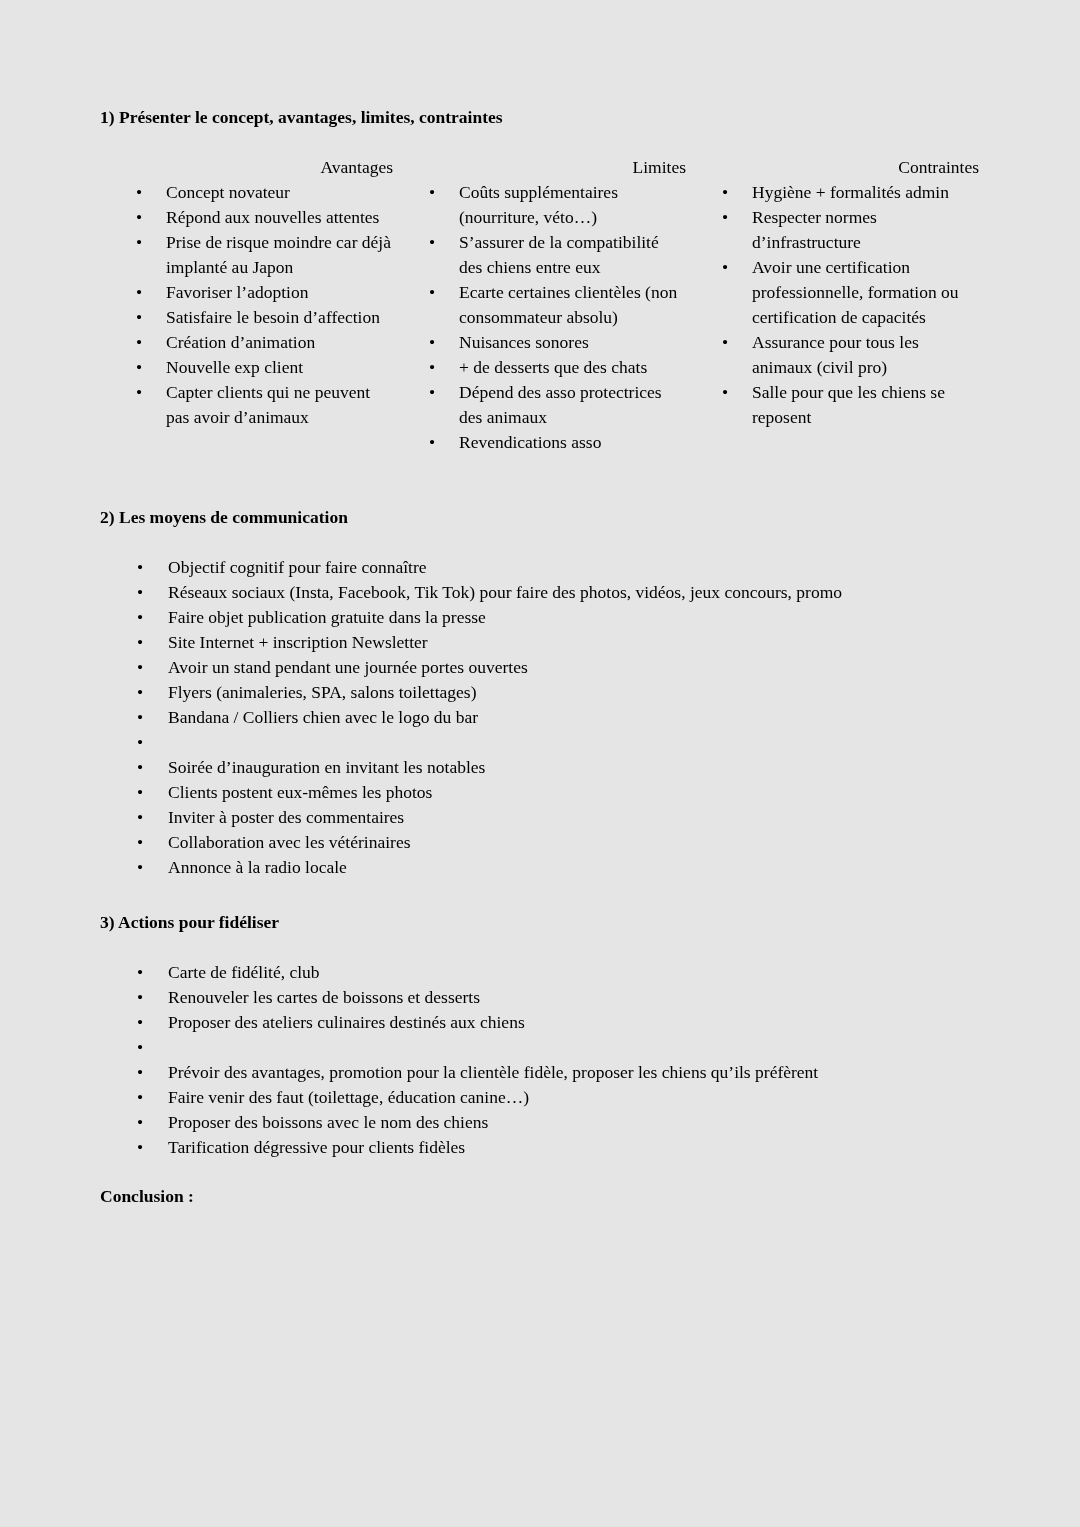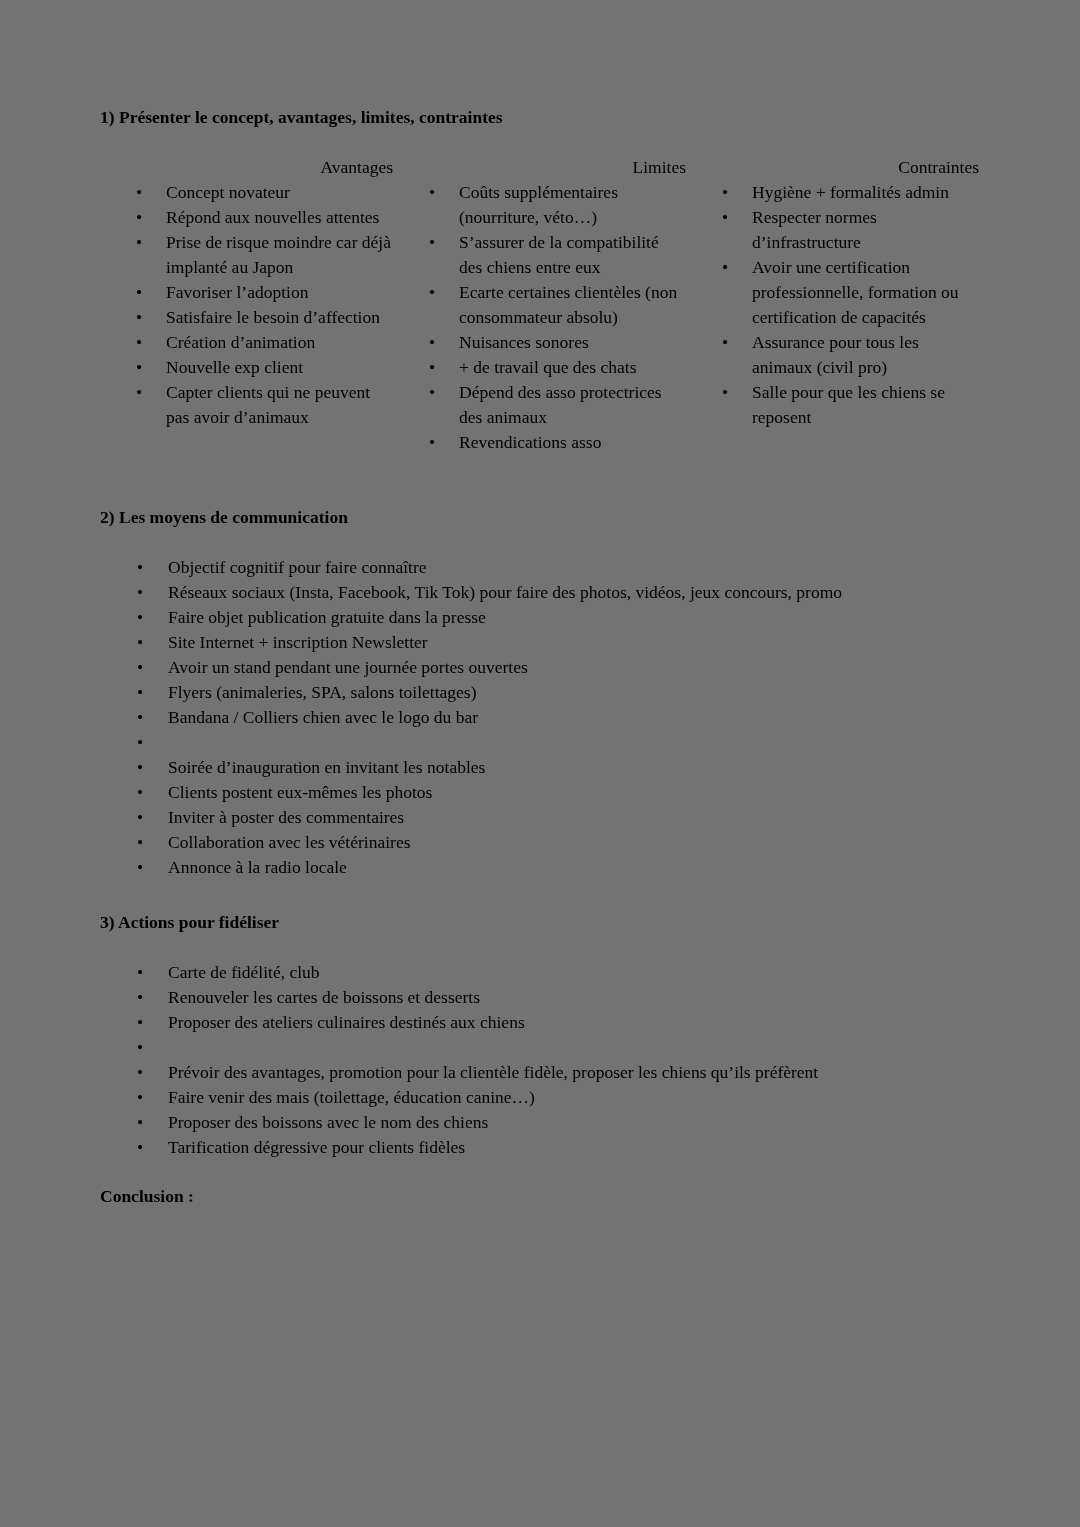--- a/index.html
+++ b/index.html
@@ -5,21 +5,21 @@
   * { margin: 0; padding: 0; box-sizing: border-box; }
   html, body {
     width: 1080px;
     height: 1527px;
     background: #ffffff;
     overflow: hidden;
   }
   .page {
     width: 1080px;
     height: 1527px;
-    background: #737373;
+    background: #e5e5e5;
     color: #000000;
     font-family: "Liberation Serif", serif;
     font-size: 17.5px;
     line-height: 25px;
     padding: 105px 90px 0 100px;
   }
   .heading {
     font-weight: bold;
   }
   .h2-spacer { margin-top: 50px; }
@@ -114,21 +114,21 @@
           <li>
             <span class="bullet">•</span>
             <span class="li-text">Ecarte certaines clientèles (non consommateur absolu)</span>
           </li>
           <li>
             <span class="bullet">•</span>
             <span class="li-text">Nuisances sonores</span>
           </li>
           <li>
             <span class="bullet">•</span>
-            <span class="li-text">+ de travail que des chats</span>
+            <span class="li-text">+ de desserts que des chats</span>
           </li>
           <li>
             <span class="bullet">•</span>
             <span class="li-text">Dépend des asso protectrices des animaux</span>
           </li>
           <li>
             <span class="bullet">•</span>
             <span class="li-text">Revendications asso</span>
           </li>
         </ul>
@@ -234,21 +234,21 @@
         </li>
         <li>
           <span class="bullet">•</span>
         </li>
         <li>
           <span class="bullet">•</span>
           <span class="li-text">Prévoir des avantages, promotion pour la clientèle fidèle, proposer les chiens qu’ils préfèrent</span>
         </li>
         <li>
           <span class="bullet">•</span>
-          <span class="li-text">Faire venir des mais (toilettage, éducation canine…)</span>
+          <span class="li-text">Faire venir des faut (toilettage, éducation canine…)</span>
         </li>
         <li>
           <span class="bullet">•</span>
           <span class="li-text">Proposer des boissons avec le nom des chiens</span>
         </li>
         <li>
           <span class="bullet">•</span>
           <span class="li-text">Tarification dégressive pour clients fidèles</span>
         </li>
       </ul>

